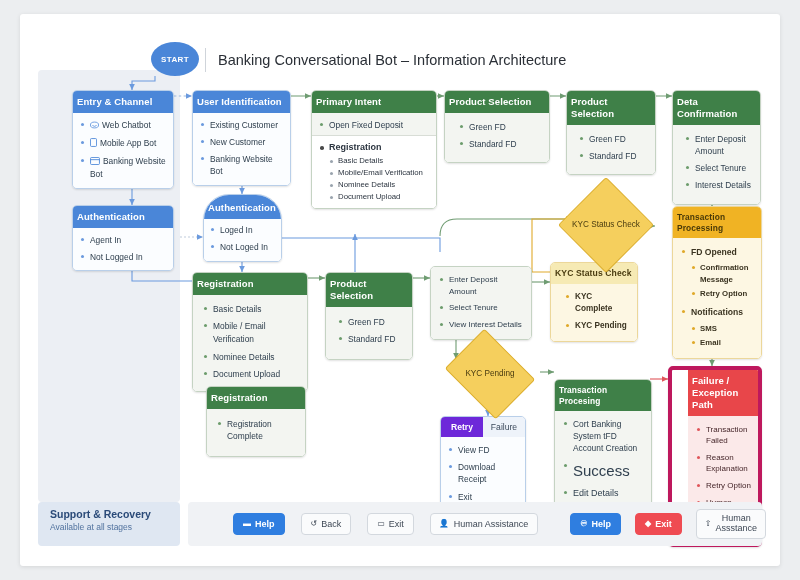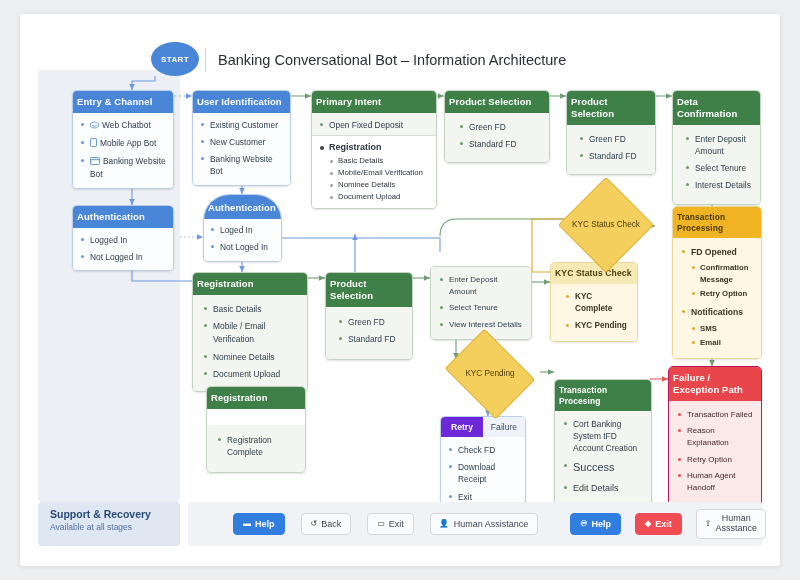--- a/index.html
+++ b/index.html
@@ -74,21 +74,21 @@
 
   
   .yellow .hd{background:#f0b324;color:#4a3a08;}
   .yellow .bd{background:#fdf7e3;color:#3c3522;}
   .yellow{border:1px solid #ecd79a;}
   .yellow li:before{background:#e0a92a;}
 
   
   .red .hd{background:#e8464a;}
   .red .bd{background:#fbe9e9;color:#45262a;}
-  .red{border:1px solid #be185d;}
+  .red{border:4px solid #be185d;padding-left:16px;}
   .red li:before{background:#e0565a;}
 
   
   .splitmid{background:#ffffff;border-top:1px solid #d8ddd6;padding:6px 7px 7px 7px;
             font-size:8.4px;color:#2c3540;box-sizing:border-box;}
   .splitmid > ul > li{font-weight:bold;font-size:9px;margin-bottom:4px;}
   .splitmid > ul > li:before{background:#4a4a4a;width:3.5px;height:3.5px;top:4px;}
   .splitmid ul ul li{font-weight:normal;}
   .splitmid ul ul li:before{background:#9aa4ae;}
 
@@ -252,21 +252,21 @@
           </span><span>Banking Website Bot</span>
         </li>
       </ul>
     </div>
   </div>
 
   <div class="abs node blue" style="left:52px;top:191px;width:102px;">
     <div class="hd">Authentication</div>
     <div class="bd">
       <ul>
-        <li>Logged In</li>
+        <li>Agent In</li>
         <li>Not Logged In</li>
       </ul>
     </div>
   </div>
 
   <div class="abs node blue" style="left:172px;top:76px;width:99px;">
     <div class="hd">User Identification</div>
     <div class="bd">
       <ul>
         <li>Existing Customer</li>
@@ -346,21 +346,21 @@
         <li>Basic Details</li>
         <li>Mobile / Email Verification</li>
         <li>Nominee Details</li>
         <li>Document Upload</li>
       </ul>
     </div>
   </div>
 
   <div class="abs node green" style="left:186px;top:372px;width:100px;">
     <div class="hd">Registration</div>
-    <div class="bd" style="padding:9px 8px 14px 10px;margin-top:16px;">
+    <div class="bd" style="padding:9px 8px 14px 10px;">
       <ul>
           <li>Registration Complete</li>
         </ul>
     </div>
   </div>
 
   <div class="abs node green" style="left:305px;top:258px;width:88px;">
     <div class="hd">Product Selection</div>
     <div class="bd" style="padding:9px 7px 14px 12px;">
       <ul>
@@ -410,21 +410,21 @@
         </li>
       </ul>
     </div>
   </div>
 
   <div class="abs node green" style="left:534px;top:365px;width:98px;">
     <div class="hd" style="font-size:8.4px;">Transaction Procesing</div>
     <div class="bd" style="padding:7px 6px 12px 8px;line-height:1.45;">
       <ul>
         <li>Cort Banking System tFD Account Creation</li>
-        <li style="font-size:11px;margin-top:0;">Success</li>
+        <li style="font-size:15px;margin-top:0;">Success</li>
         <li style="font-size:9px;margin-top:6px;">Edit Details</li>
       </ul>
     </div>
   </div>
 
   <div class="abs node red" style="left:648px;top:352px;width:94px;">
     <div class="hd">Failure / Exception Path</div>
     <div class="bd" style="padding:8px 5px 12px 8px;font-size:8px;">
       <ul>
         <li>Transaction Failed</li>
@@ -435,21 +435,21 @@
     </div>
   </div>
 
   <div class="abs node blue" style="left:420px;top:402px;width:86px;">
     <div class="tabs">
       <div class="t on">Retry</div>
       <div class="t off">Failure</div>
     </div>
     <div class="bd" style="padding:7px 5px 9px 7px;">
       <ul>
-        <li>Check FD</li>
+        <li>View FD</li>
         <li>Download Receipt</li>
         <li>Exit</li>
       </ul>
     </div>
   </div>
 
   <div class="abs diamond" style="left:552px;top:177px;width:68px;height:68px;">
     <div class="dshape"></div>
     <div class="dtxt">KYC Status Check</div>
   </div>

